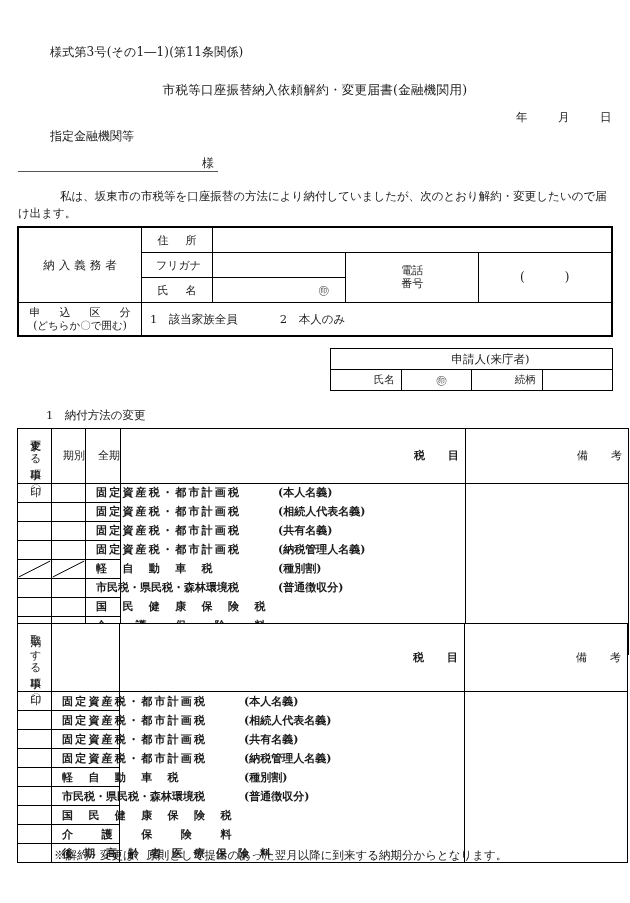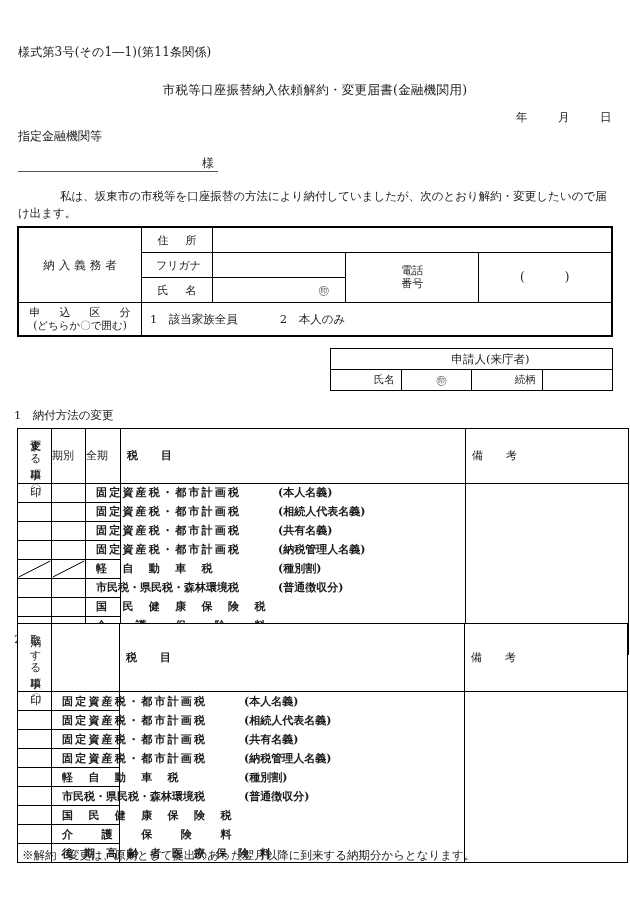--- a/index.html
+++ b/index.html
@@ -18,21 +18,21 @@
   }
   .page {
     position: relative;
     width: 630px;
     height: 903px;
     padding: 0;
   }
 
   
   .abs { position: absolute; }
-  .nowrap { white-space: nowrap; }
+  .nowrap { white-space: nowrap; margin-left: 32px; }
 
   .form-code {
     left: 18px; top: 44px;
     font-size: 12px;
     letter-spacing: 0.2px;
   }
   .doc-title {
     left: 0; top: 82px;
     width: 630px;
     text-align: center;
@@ -210,21 +210,21 @@
   .side-label .vtext {
     writing-mode: vertical-rl;
     text-orientation: upright;
     display: inline-block;
     font-size: 11px;
     line-height: 1.12;
     letter-spacing: 1px;
     white-space: nowrap;
   }
   .th-center {
-    text-align: left;
+    text-align: right;
     font-size: 11px;
   }
   .th-zeimoku { letter-spacing: 6px; padding-left: 6px; }
   .th-biko   { letter-spacing: 6px; padding-left: 6px; }
 
   .item-cell {
     padding-left: 10px;
     font-size: 11px;
     white-space: nowrap;
   }

